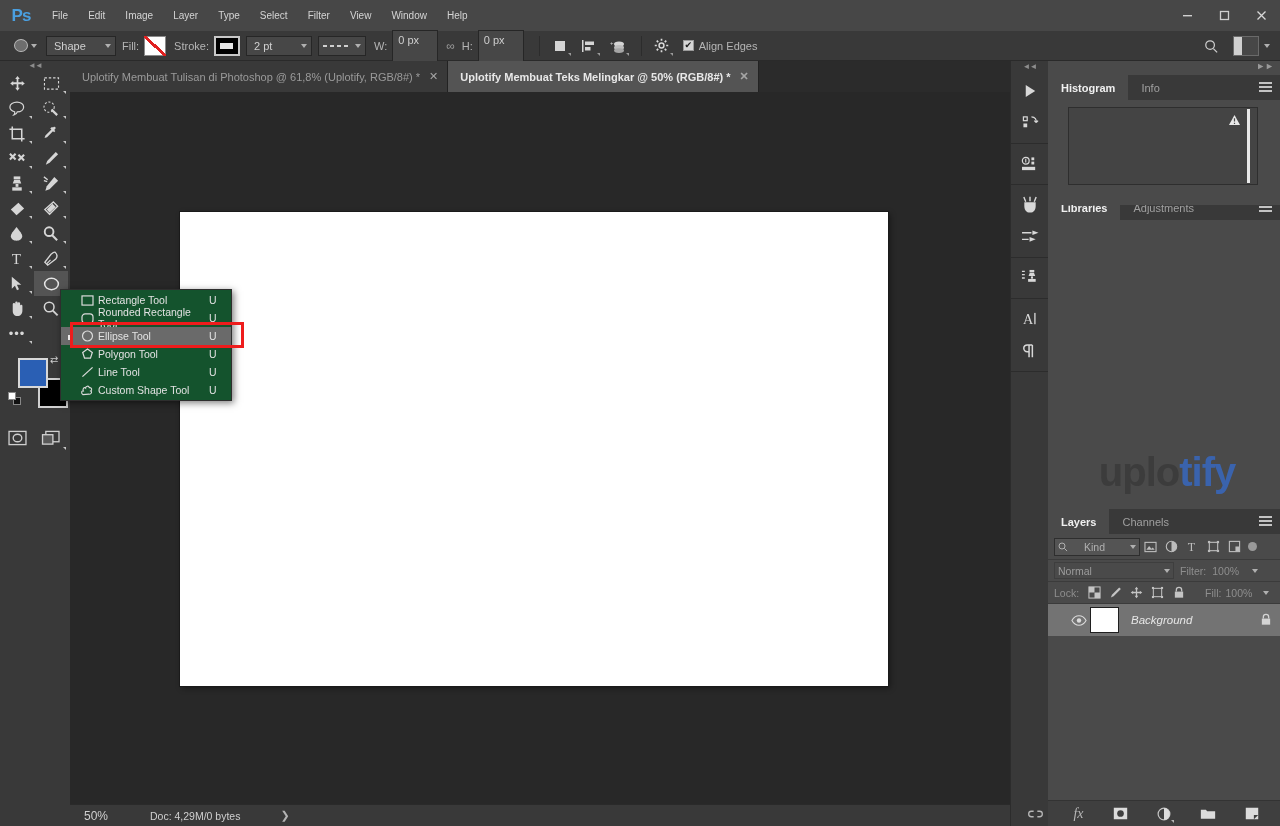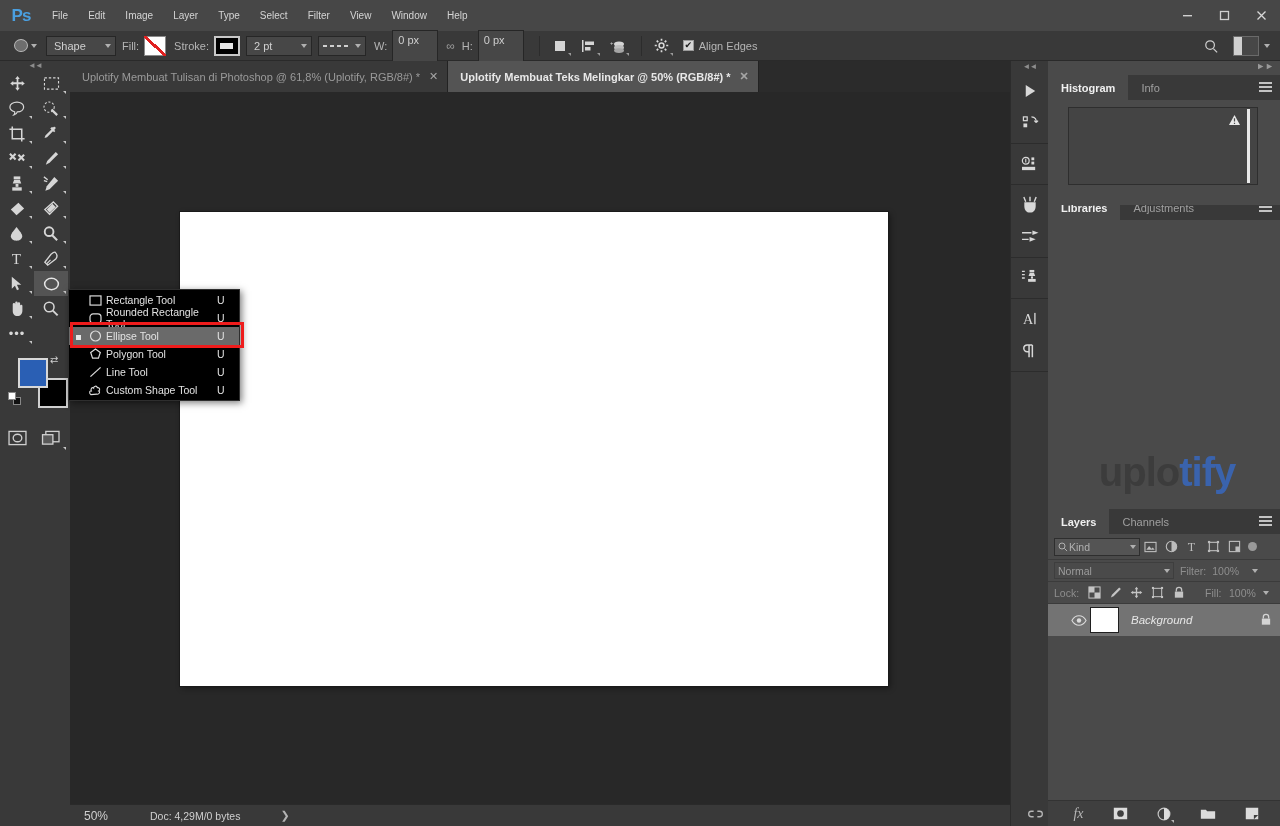--- a/index.html
+++ b/index.html
@@ -130,22 +130,22 @@
        background:#2a5fb4; border:2px solid #d8d8d8; z-index:2; }
   #bg{ position:absolute; left:38px; top:24px; width:30px; height:30px;
        background:#000; border:2px solid #d0d0d0; z-index:1; }
   #swap{ position:absolute; left:50px; top:0px; color:#cfcfcf; font-size:10px; }
   #defaults{ position:absolute; left:8px; top:38px; width:13px; height:13px; }
   #defaults b{ position:absolute; left:0; top:0; width:8px; height:8px; background:#fff; border:1px solid #888; }
   #defaults i{ position:absolute; left:5px; top:5px; width:8px; height:8px; background:#111; border:1px solid #888; }
 
   
   #flyout{
-    position:absolute; left:68px; top:289px; width:172px;
-    background:#000000; border:1px solid #2e2e2e; z-index:50;
+    position:absolute; left:60px; top:289px; width:172px;
+    background:#14532d; border:1px solid #2e2e2e; z-index:50;
     box-shadow:2px 2px 7px rgba(0,0,0,.5);
     padding:1px 0;
   }
   .fly-item{
     height:18px; display:flex; align-items:center; font-size:10.5px; color:#e2e2e2;
     padding-left:4px; position:relative;
   }
   .fly-item .bullet{ width:11px; text-align:center; }
   .fly-item .bullet b{ display:inline-block; width:5px; height:5px; background:#e8e8e8; }
   .fly-item .fico{ width:22px; display:flex; align-items:center; justify-content:center; }
@@ -232,21 +232,20 @@
     border-bottom:1px solid #3b3b3b;
   }
   #blendsel{ width:120px; height:17px; background:#4a4a4a; border:1px solid #3e3e3e;
              color:#9c9c9c; font-size:10.5px; display:flex; align-items:center;
              padding:0 3px; justify-content:space-between; }
   .dimlab{ color:#8e8e8e; font-size:10.5px; }
   .dimval{ color:#8e8e8e; font-size:10.5px; width:34px; }
   #llock{
     height:22px; display:flex; align-items:center; padding:0 6px; gap:4px;
     border-bottom:1px solid #3b3b3b;
-    text-align:center;
   }
   .lockico{ width:17px; height:17px; display:flex; align-items:center; justify-content:center; color:#c4c4c4; }
   #layer-row{
     height:32px; display:flex; align-items:center; background:#737373; padding:0 8px 0 20px;
   }
   #eye{ width:22px; color:#d8d8d8; display:flex; align-items:center; justify-content:center; }
   #thumb{ width:29px; height:26px; background:#fff; border:1px solid #1f1f1f; }
   #lname{ flex:1; margin-left:12px; font-style:italic; color:#e6e6e6; font-size:11.5px; }
   #lock-ico-row{ color:#cfcfcf; }
   #layers-footer{
@@ -791,21 +790,21 @@
       <div class="ptab">Channels</div>
       <div class="pmenu">
           <i></i>
           <i></i>
           <i></i>
         </div>
     </div>
 
     <div id="lfilter">
       <div id="kindsel">
-        <span style="display:flex;align-items:center;gap:1px">
+        <span style="display:flex;align-items:center;gap:16px">
           <svg width="10" height="10" viewBox="0 0 11 11">
               <circle cx="4.4" cy="4.4" r="3.3" fill="none" stroke="#b0b0b0" stroke-width="1.1"></circle>
               <path d="M7 7 L10 10" stroke="#b0b0b0" stroke-width="1.1"></path>
             </svg>
           <span>Kind</span>
         </span>
         <span class="caret"></span>
       </div>
       <div class="fico-btn">
         <svg width="13" height="12" viewBox="0 0 14 13">

